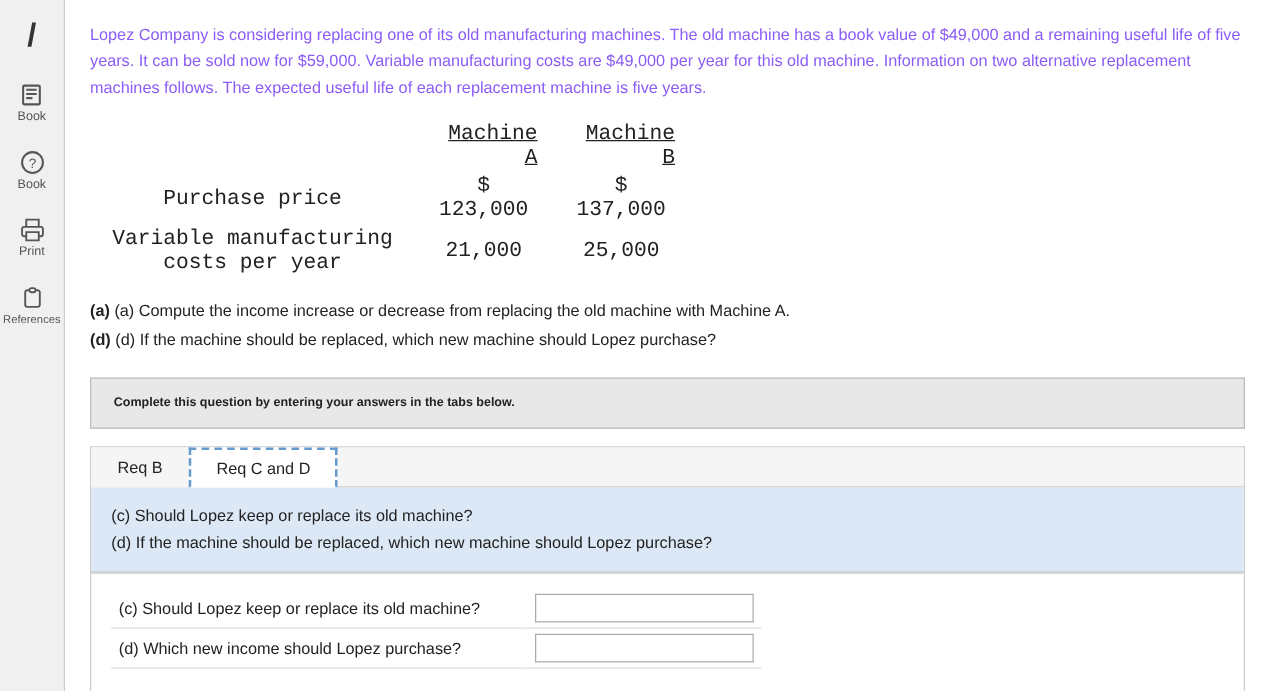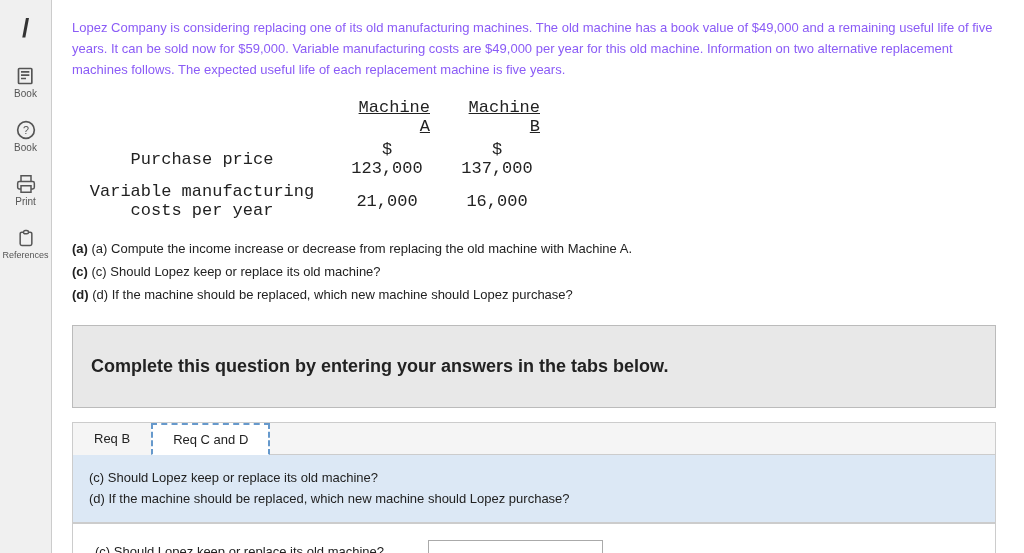--- a/index.html
+++ b/index.html
@@ -73,23 +73,23 @@
     .questions {
       font-size: 13px;
       line-height: 1.75;
       margin-bottom: 18px;
     }
     .questions p { margin: 0; }
     
     .complete-box {
       background: #e8e8e8;
       border: 1px solid #bbb;
-      padding: 30px 18px;
+      padding: 14px 18px;
       margin-bottom: 14px;
-      font-size: 18px;
+      font-size: 10px;
       font-weight: bold;
     }
     
     .tabs-container {
       border: 1px solid #ccc;
       margin-bottom: 0;
     }
     .tabs-row {
       display: flex;
       border-bottom: 1px solid #ccc;
@@ -210,28 +210,27 @@
       </thead>
       <tbody>
         <tr>
           <td class="col-label monospace">Purchase price</td>
           <td class="col-machine monospace">$ 123,000</td>
           <td class="col-machine monospace">$ 137,000</td>
         </tr>
         <tr>
           <td class="col-label monospace">Variable manufacturing costs per year</td>
           <td class="col-machine monospace">21,000</td>
-          <td class="col-machine monospace">16,000</td>
+          <td class="col-machine monospace">25,000</td>
         </tr>
       </tbody>
     </table>
 
     <div class="questions">
       <p><strong>(a)</strong> <span>(a) Compute the income increase or decrease from replacing the old machine with Machine A.</span></p>
-      <p><strong>(c)</strong> <span>(c) Should Lopez keep or replace its old machine?</span></p>
       <p><strong>(d)</strong> <span>(d) If the machine should be replaced, which new machine should Lopez purchase?</span></p>
     </div>
 
     <div class="complete-box">
       <span>Complete this question by entering your answers in the tabs below.</span>
     </div>
 
     <div class="tabs-container">
 
       <div class="tabs-row">

